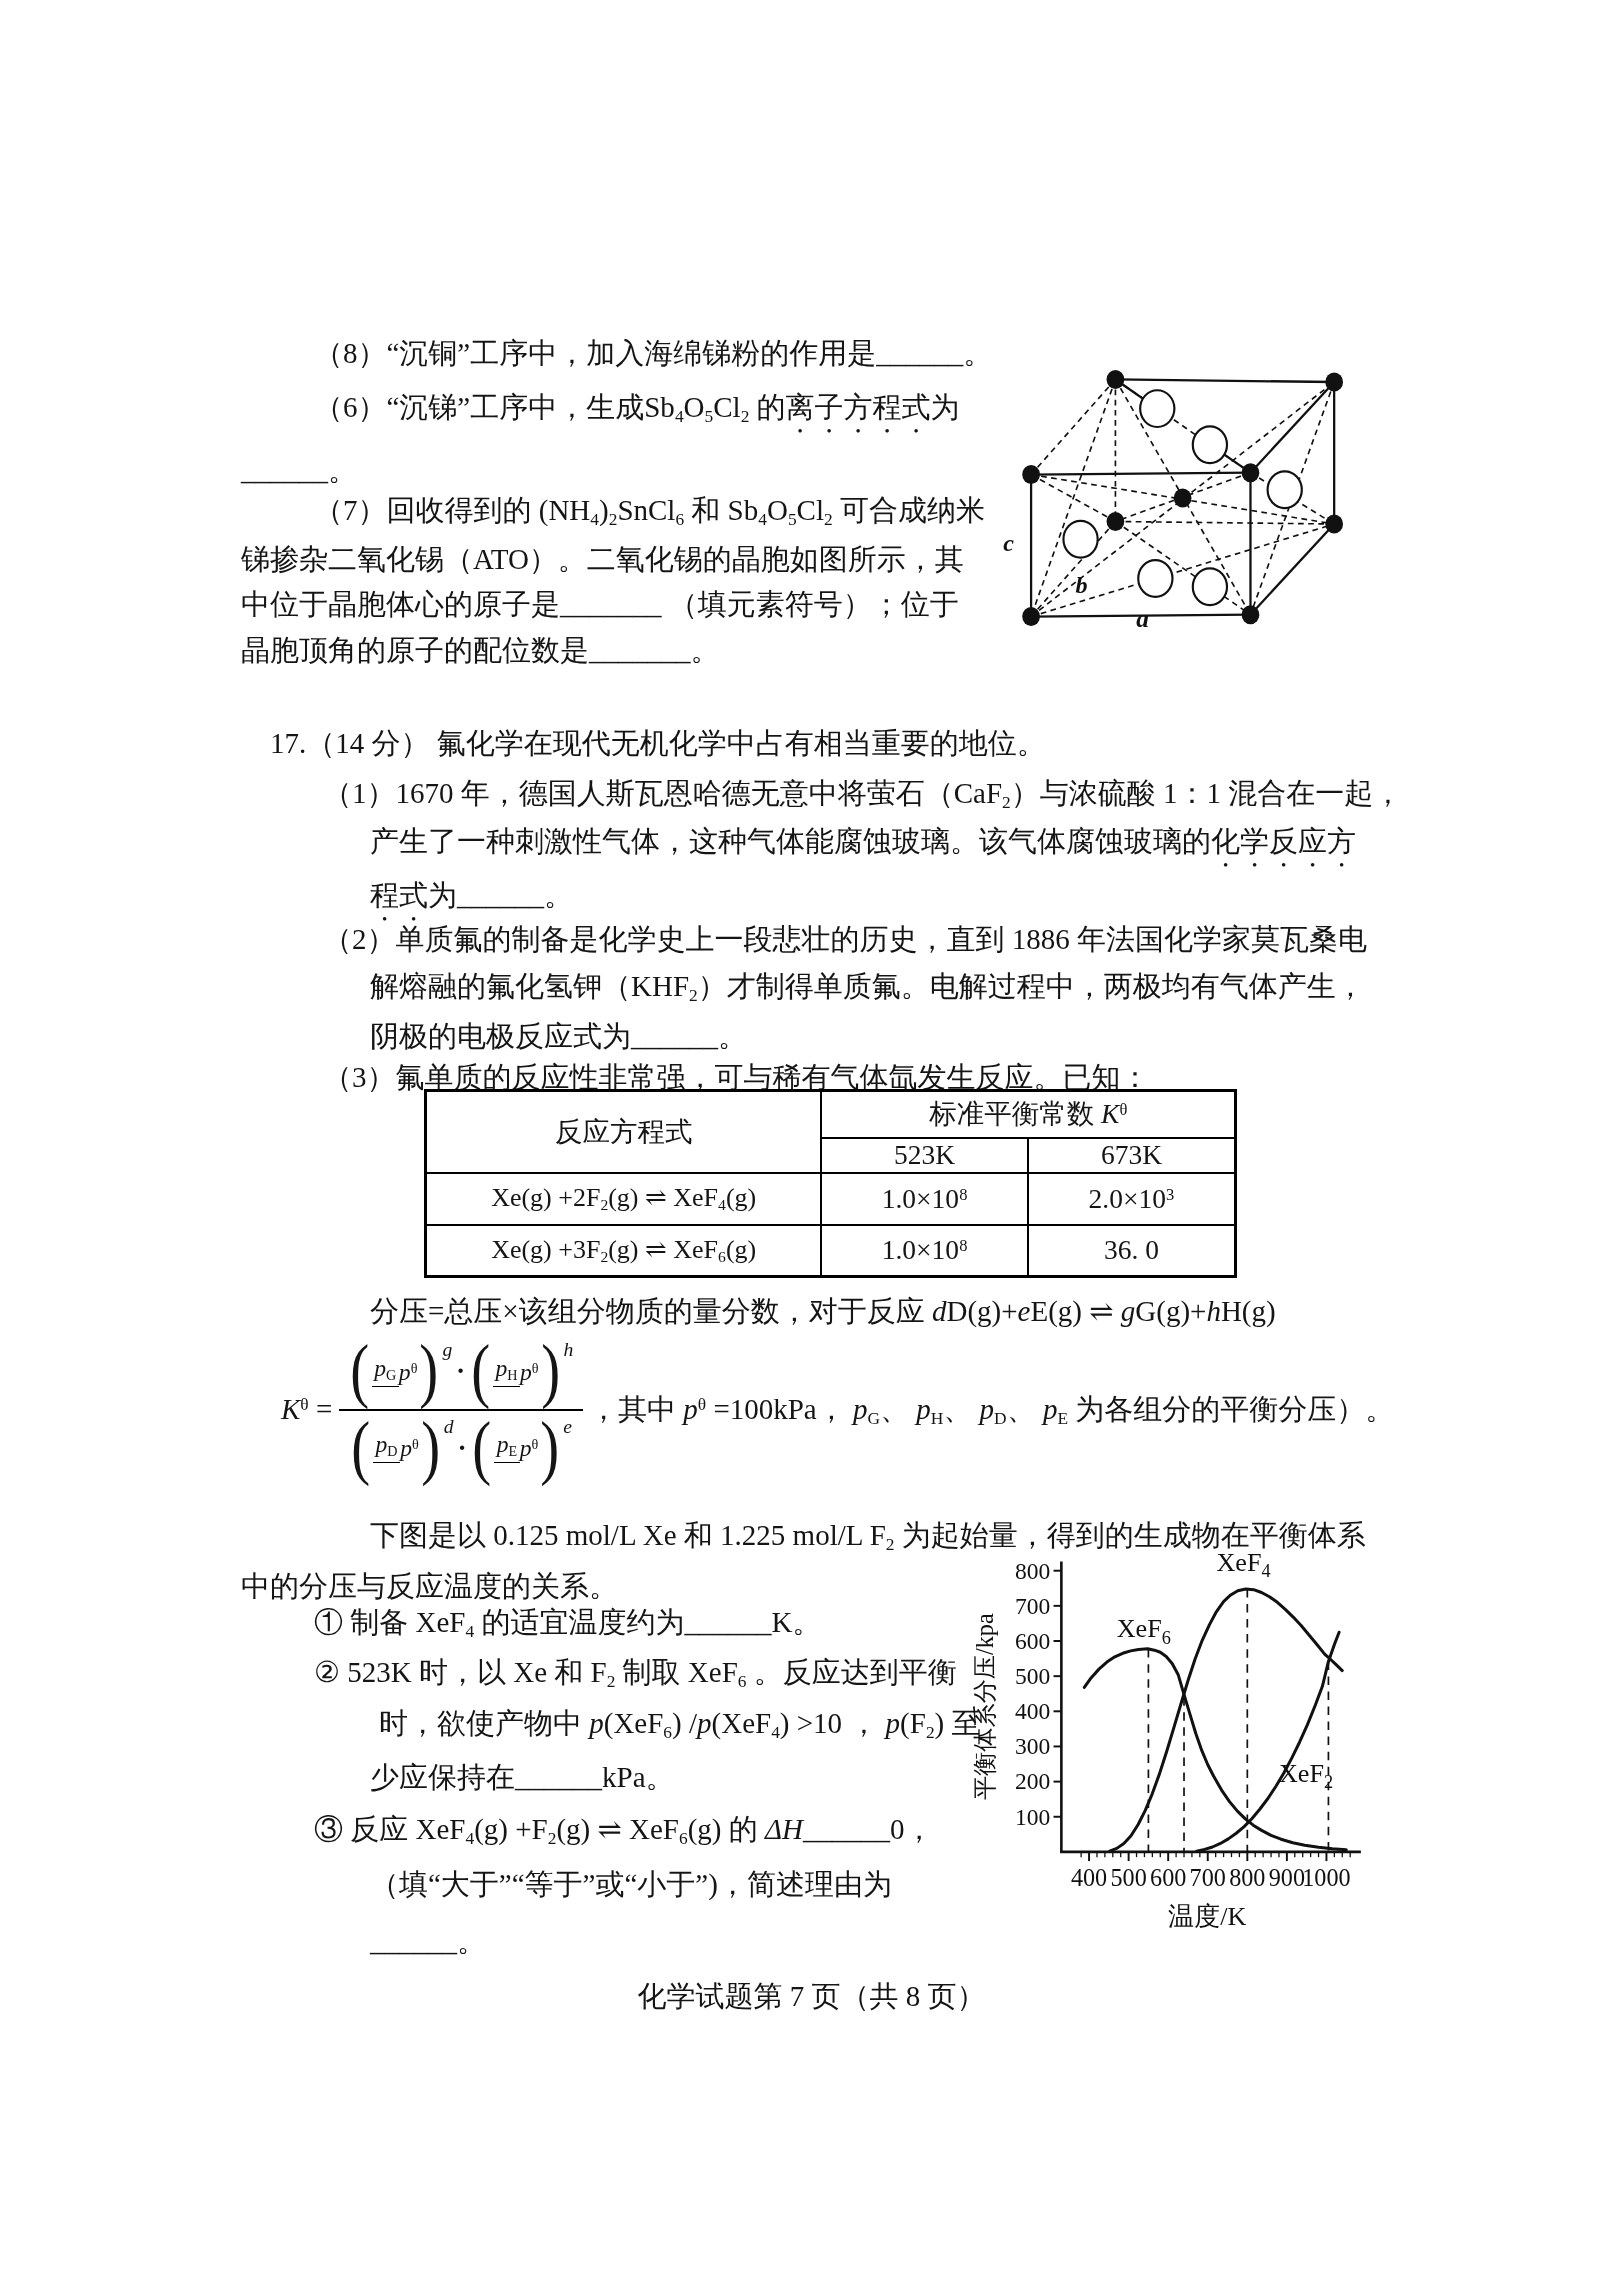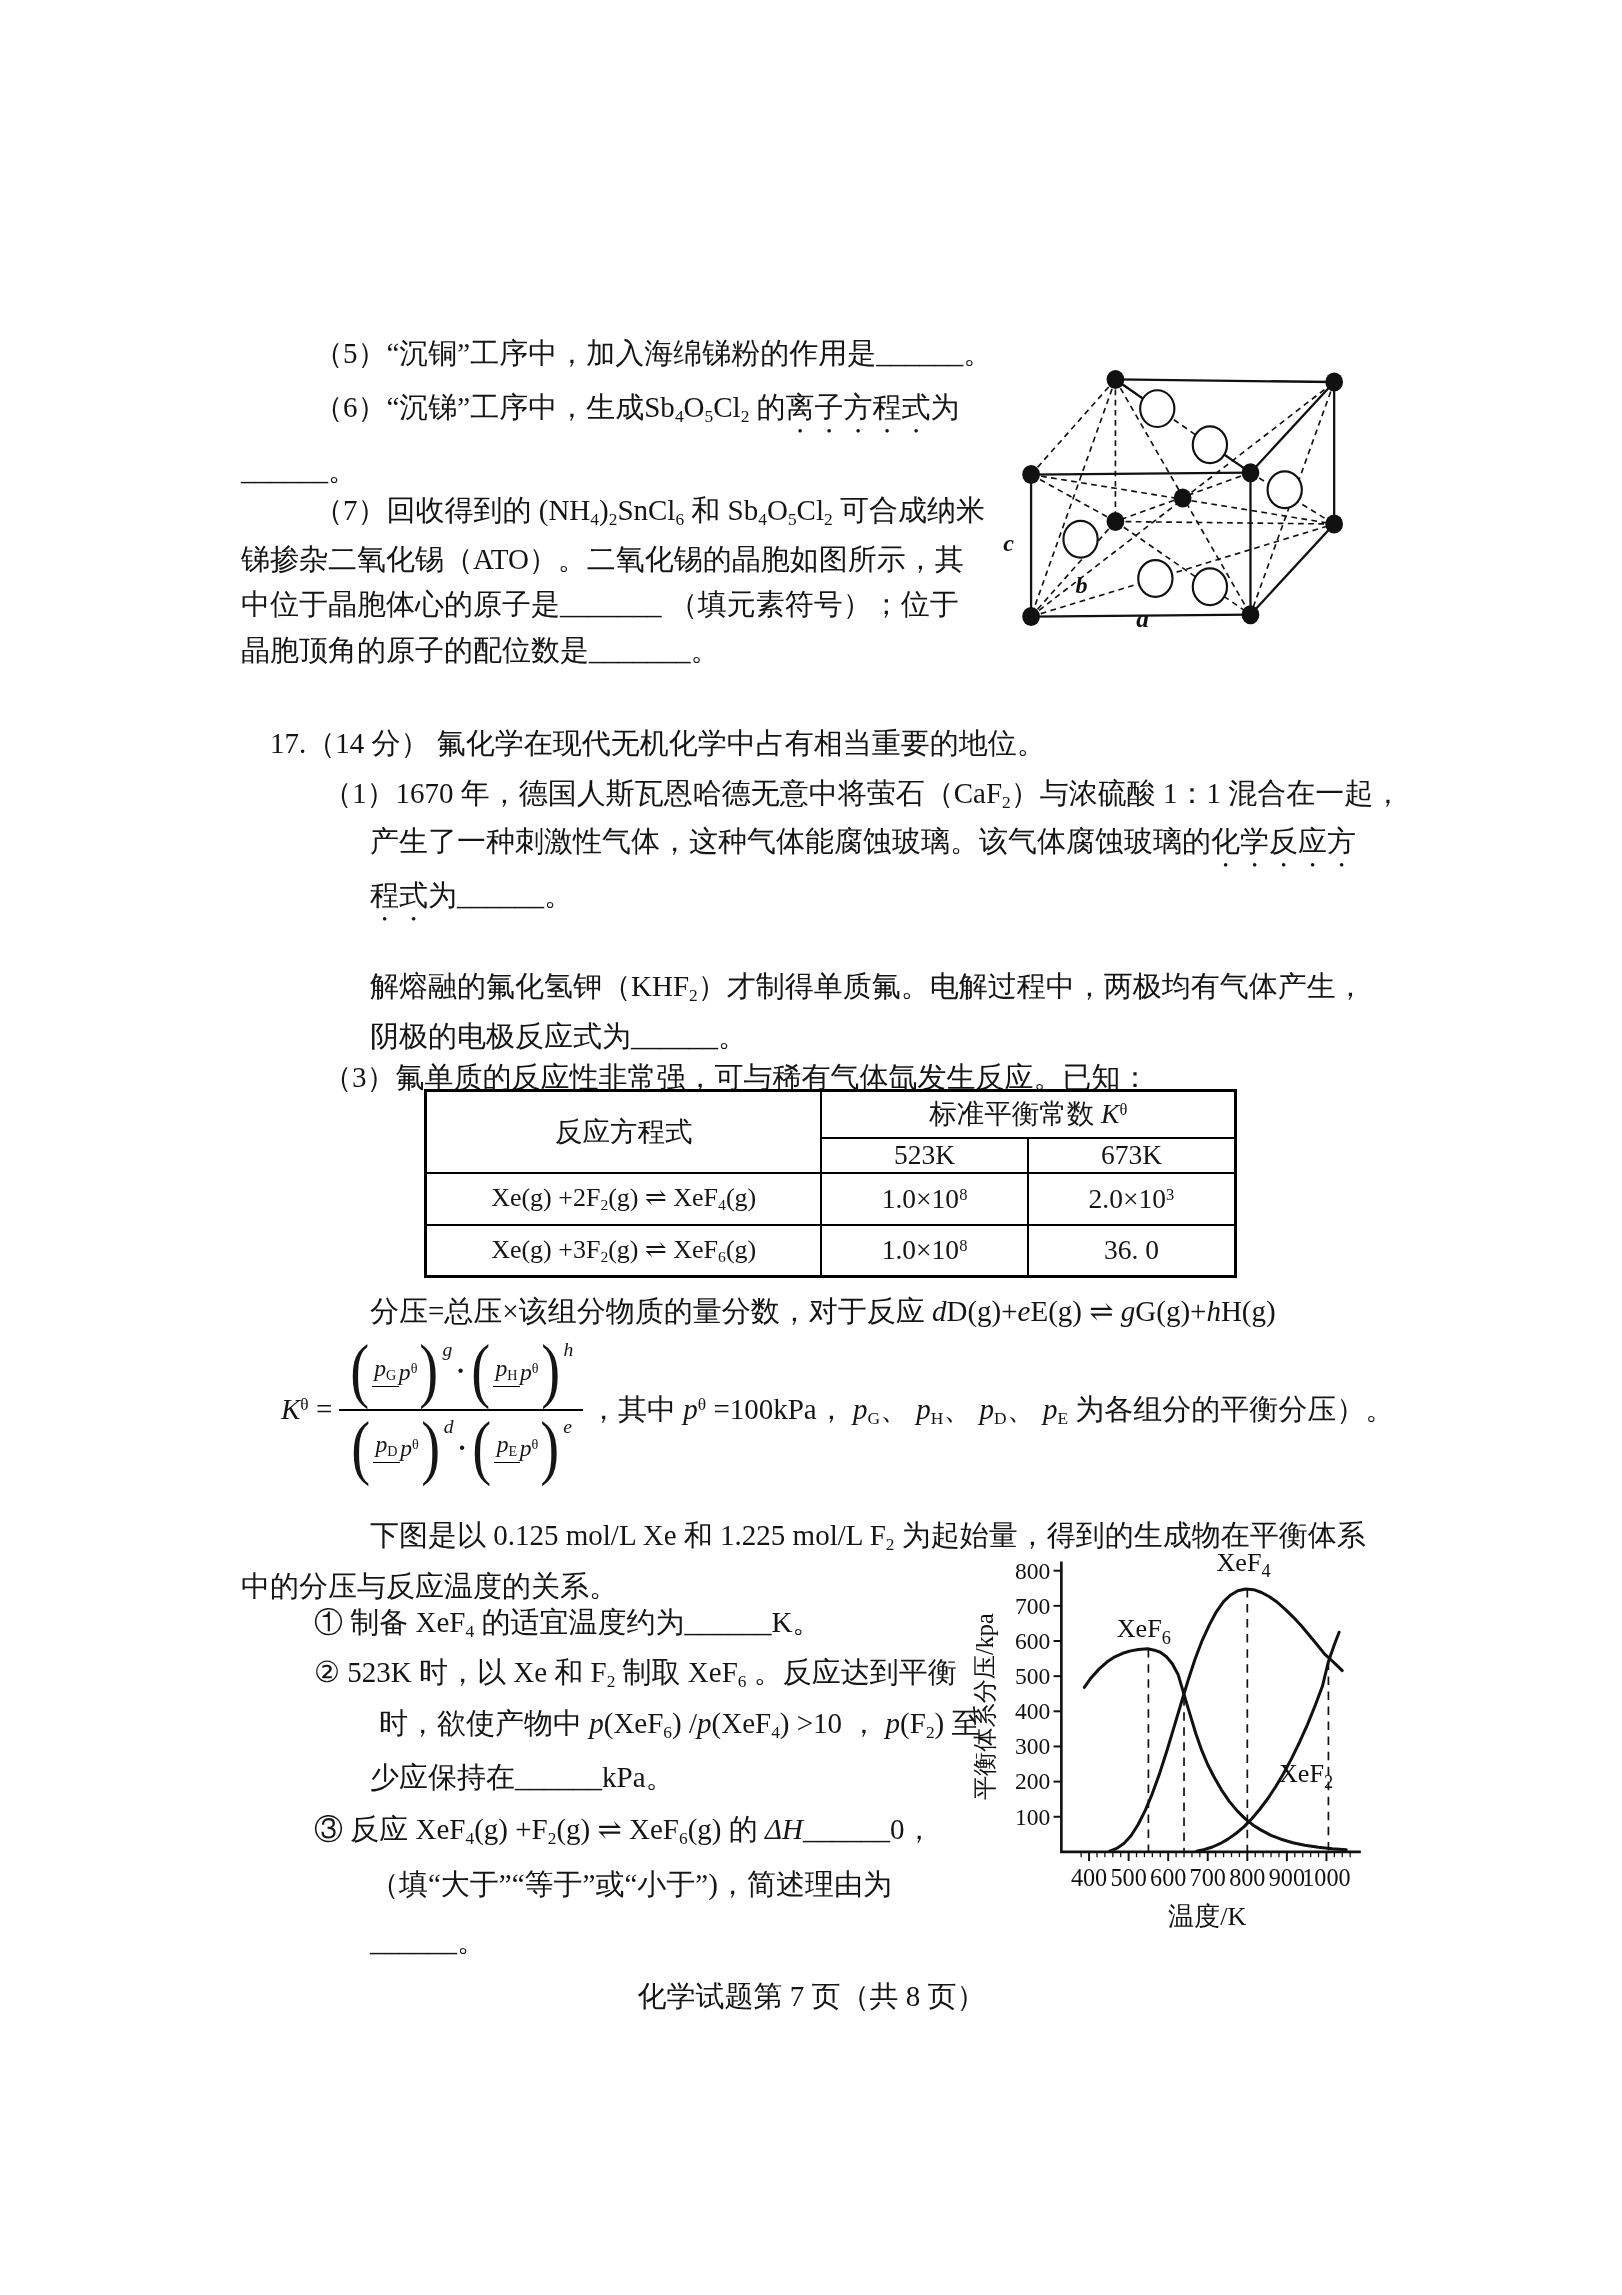--- a/index.html
+++ b/index.html
@@ -54,21 +54,21 @@
   .cellfig{position:absolute;left:982px;top:330px;}
   .chartfig{position:absolute;left:952px;top:1538px;}
   svg text{font-family:"Liberation Serif","DejaVu Serif",serif;fill:#111;}
   .footer{position:absolute;left:0;top:1977px;width:1623px;text-align:center;font-size:29px;}
 </style>
 </head>
 <body>
 
 <div class="page">
 
-  <div class="line" style="left:314px;top:335px;">（5）“沉铜”工序中，加入海绵锑粉的作用是______。</div>
+  <div class="line" style="left:314px;top:335px;">（8）“沉铜”工序中，加入海绵锑粉的作用是______。</div>
   <div class="line" style="left:314px;top:389px;">（6）“沉锑”工序中，生成Sb<sub>4</sub>O<sub>5</sub>Cl<sub>2</sub> 的<em>离子方程式</em>为</div>
   <div class="line" style="left:241px;top:452px;">______。</div>
   <div class="line" style="left:314px;top:492px;">（7）回收得到的 (NH<sub>4</sub>)<sub>2</sub>SnCl<sub>6</sub> 和 Sb<sub>4</sub>O<sub>5</sub>Cl<sub>2</sub> 可合成纳米</div>
   <div class="line" style="left:241px;top:586px;">中位于晶胞体心的原子是_______ （填元素符号）；位于</div>
   <div class="line" style="left:241px;top:541px;">锑掺杂二氧化锡（ATO）。二氧化锡的晶胞如图所示，其</div>
   <div class="line" style="left:241px;top:632px;">晶胞顶角的原子的配位数是_______。</div>
 
   <svg class="cellfig" width="400" height="298" viewBox="0 0 620 470">
     <g stroke="#111" stroke-width="2.6" stroke-dasharray="9 7" fill="none">
 
@@ -124,20 +124,21 @@
     </g>
     <text x="28" y="348" font-size="38" font-style="italic" font-weight="bold">c</text>
     <text x="142" y="415" font-size="38" font-style="italic" font-weight="bold">b</text>
     <text x="238" y="468" font-size="40" font-style="italic" font-weight="bold">a</text>
   </svg>
 
   <div class="line" style="left:270px;top:725px;">17.（14 分）  氟化学在现代无机化学中占有相当重要的地位。</div>
   <div class="line" style="left:323px;top:775px;">（1）1670 年，德国人斯瓦恩哈德无意中将萤石（CaF<sub>2</sub>）与浓硫酸 1：1 混合在一起，</div>
   <div class="line" style="left:370px;top:823px;">产生了一种刺激性气体，这种气体能腐蚀玻璃。该气体腐蚀玻璃的<em>化学反应方</em></div>
   <div class="line" style="left:370px;top:877px;"><em>程式</em>为______。</div>
+  <div class="line" style="left:323px;top:921px;">（2）单质氟的制备是化学史上一段悲壮的历史，直到 1886 年法国化学家莫瓦桑电</div>
   <div class="line" style="left:370px;top:968px;">解熔融的氟化氢钾（KHF<sub>2</sub>）才制得单质氟。电解过程中，两极均有气体产生，</div>
   <div class="line" style="left:370px;top:1018px;">阴极的电极反应式为______。</div>
   <div class="line" style="left:323px;top:1059px;">（3）氟单质的反应性非常强，可与稀有气体氙发生反应。已知：</div>
 
   <table class="ktable">
     <tbody>
         <tr class="rh1">
       <td class="w1" rowspan="2">反应方程式</td>
       <td colspan="2">标准平衡常数 <i>K</i><sup>θ</sup></td>
     </tr>

